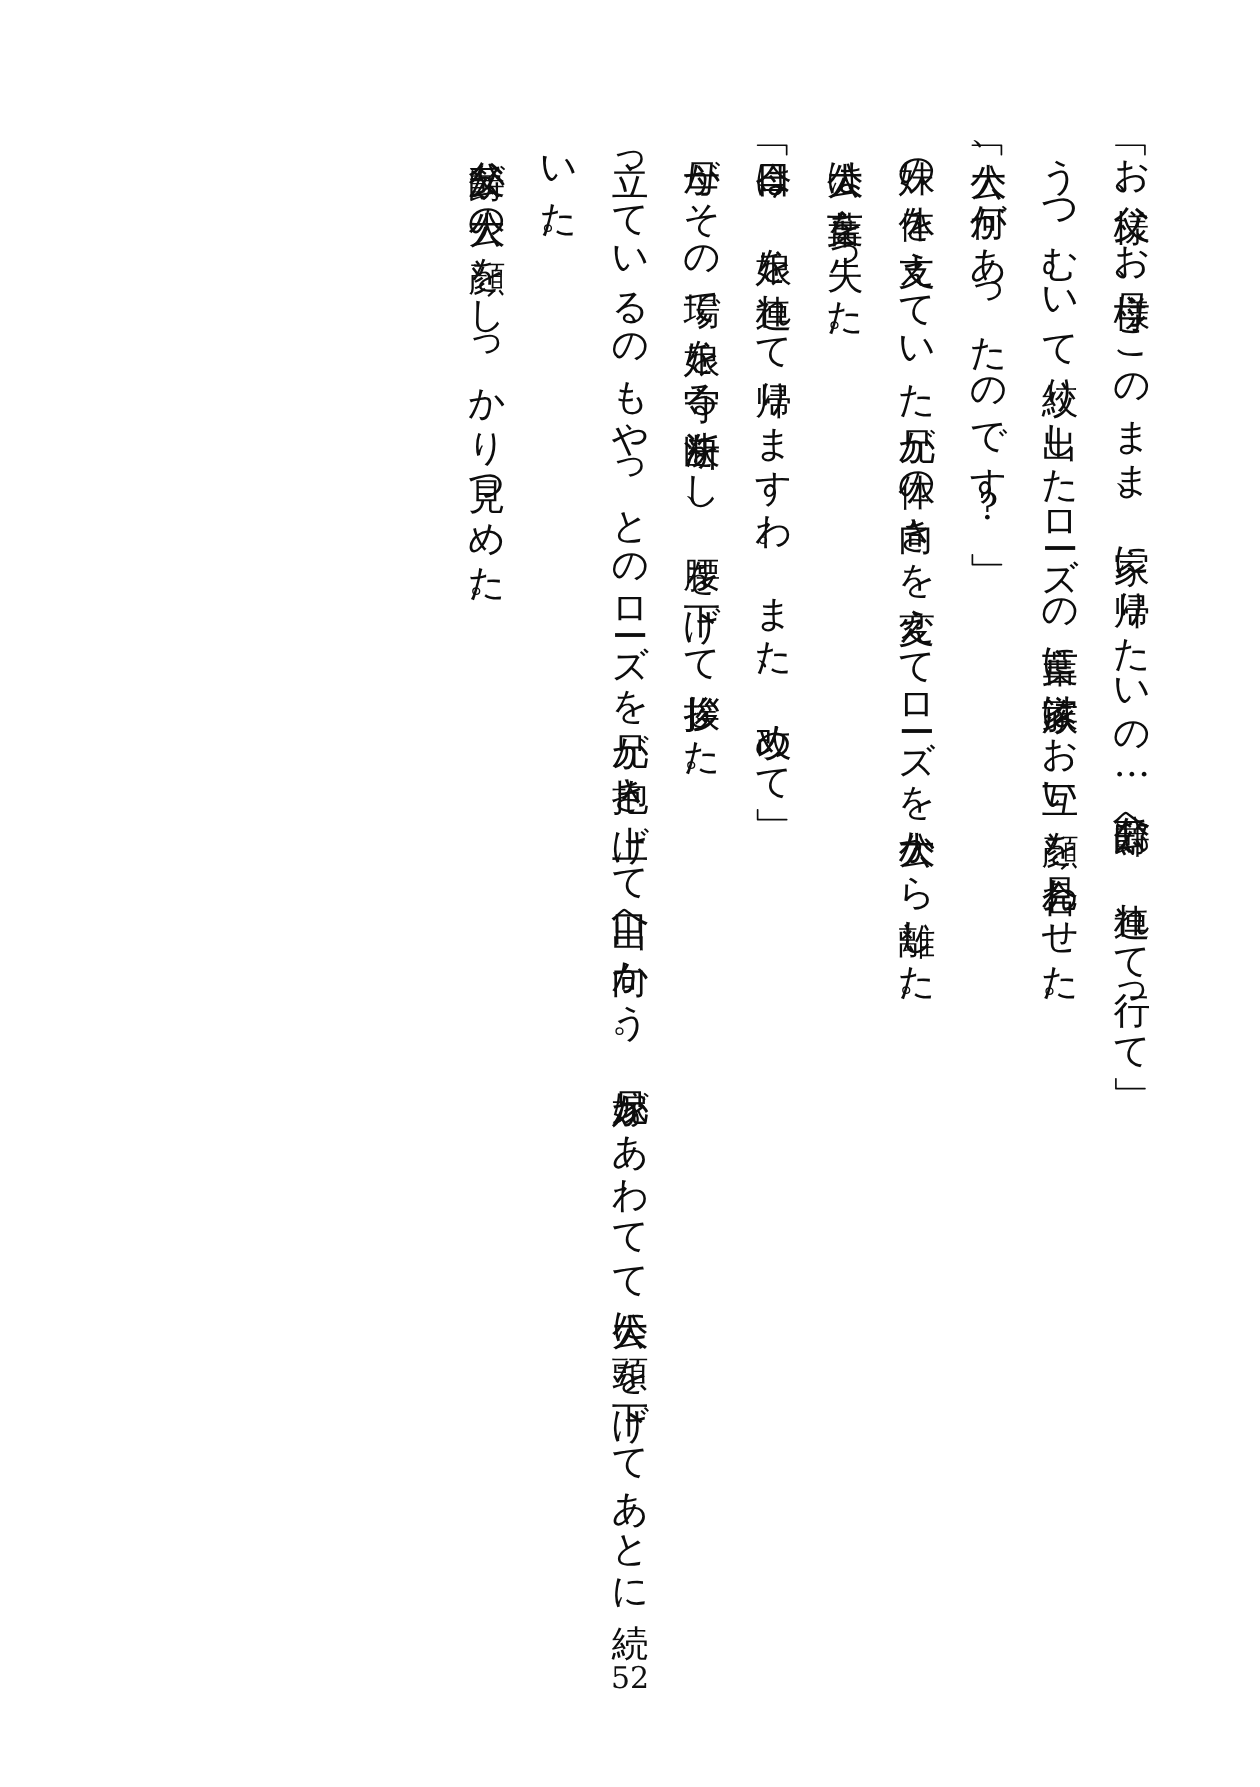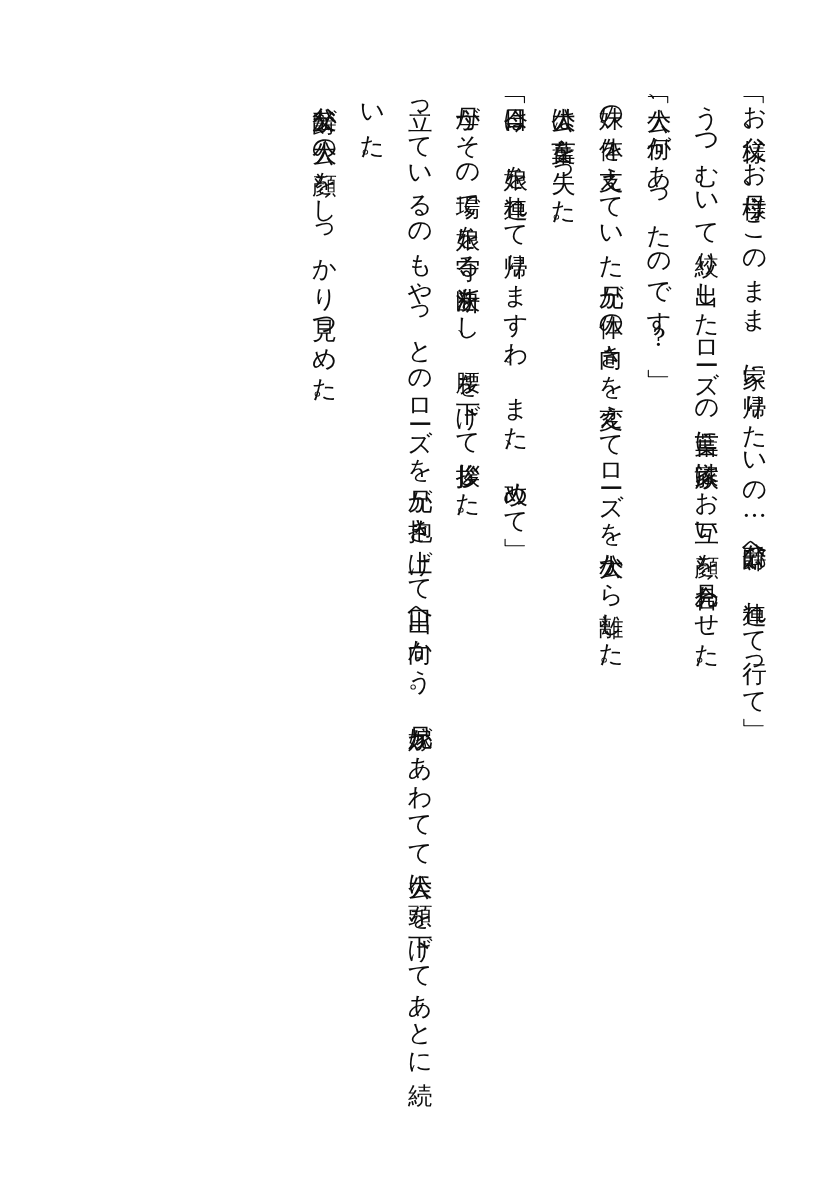--- a/index.html
+++ b/index.html
@@ -65,14 +65,15 @@
     <p>うつむいて絞り出したローズの言葉に家族はお互い顔を見合わせた。</p>
     <p>「大公、何があったのです?」</p>
     <p>妹の体を支えていた兄が体の向きを変えてローズを大公から離した。</p>
     <p>大公は言葉を失った。</p>
     <p>「今日は、娘を連れて帰りますわ。また、改めて」</p>
     <p>母がその場で娘を守る決断をし、腰を下げて挨拶した。</p>
     <p>立っているのもやっとのローズを兄が抱き上げて出口へ向かう。兄嫁があわてて大公に頭を下げてあとに続いた。</p>
     <p>父公爵が大公の顔をしっかり見つめた。</p>
   </div>
 
+  <div class="page-number">52</div>
 
 </div>
 
 </body></html>

